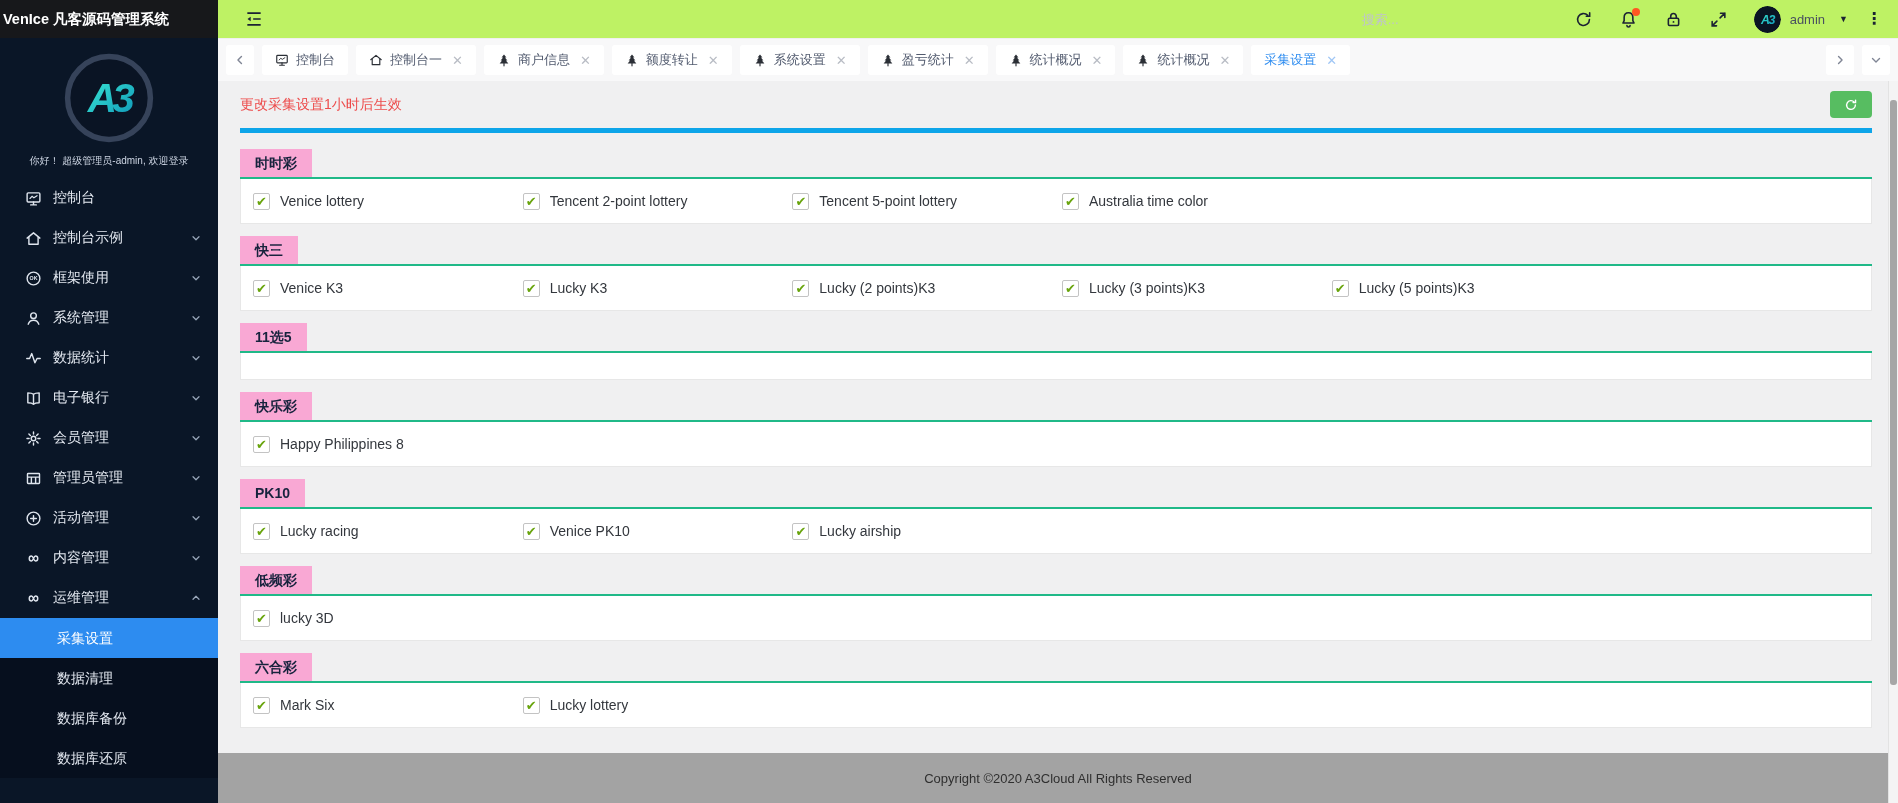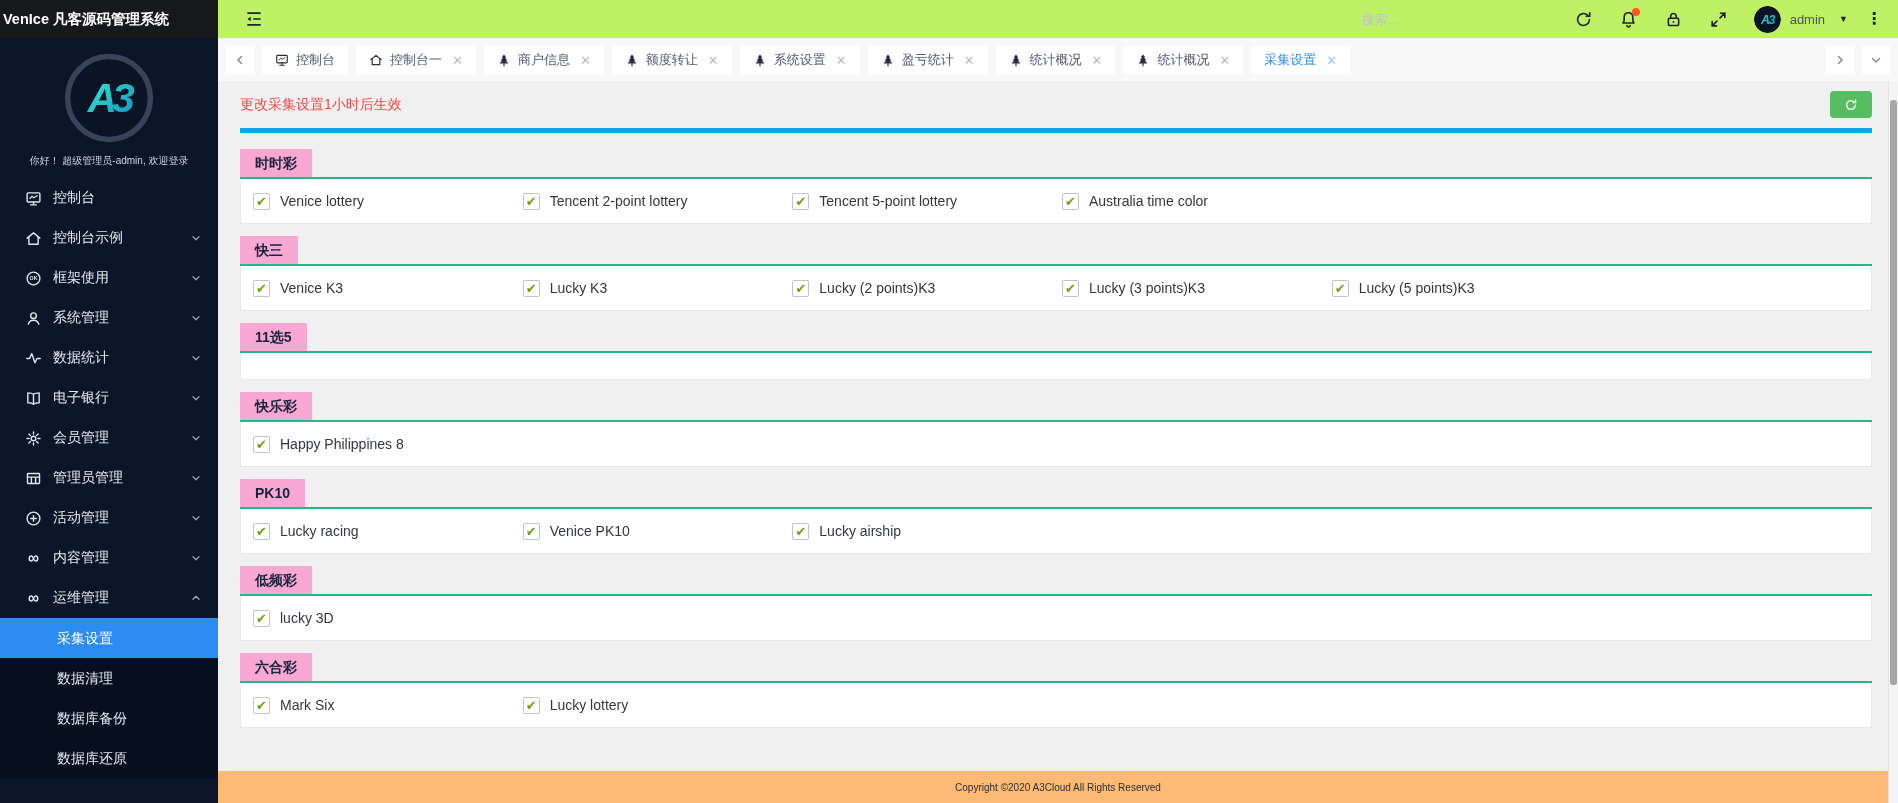--- a/index.html
+++ b/index.html
@@ -58,21 +58,21 @@
 
   .sections .section{margin-top:12px;}
   .sections .section:first-child{margin-top:16px;}
   .section-head{border-bottom:2px solid #20b988;line-height:0;}
   .section-tab{display:inline-block;background:#f9a8d4;padding:0 15px;height:28px;line-height:28px;font-size:14px;font-weight:bold;color:#17233d;}
   .section-row{background:#fff;border:1px solid #e7e7e7;border-top:none;height:45px;display:grid;grid-template-columns:repeat(6,1fr);align-items:center;padding-left:12px;box-sizing:border-box;}
   .section-row.empty{height:27px;display:block;}
   .check-item{display:flex;align-items:center;gap:10px;font-size:14px;color:#33373d;}
   .checkbox{width:17px;height:17px;flex-shrink:0;border:1px solid #c3c3c3;border-radius:2px;background:#fff;display:flex;align-items:center;justify-content:center;color:#68a40c;font-size:13px;font-weight:bold;box-sizing:border-box;cursor:pointer;}
 
-  .footer{height:32px;flex-shrink:0;background:#fdba74;display:flex;align-items:center;justify-content:center;font-size:10px;color:#2f2f2f;}
+  .footer{height:50px;flex-shrink:0;background:#a3a3a3;display:flex;align-items:center;justify-content:center;font-size:13px;color:#2f2f2f;}
 
   .scrollbar{position:absolute;right:0;top:81px;bottom:0;width:10px;background:#f4f4f4;border-left:1px solid #e3e3e3;box-sizing:border-box;}
   .scroll-thumb{position:absolute;top:19px;left:1px;width:7px;height:585px;background:#a6a6a6;border-radius:3px;cursor:pointer;}
 </style>
 </head>
 <body>
 
 <div class="app">
 
   <aside class="sidebar">

